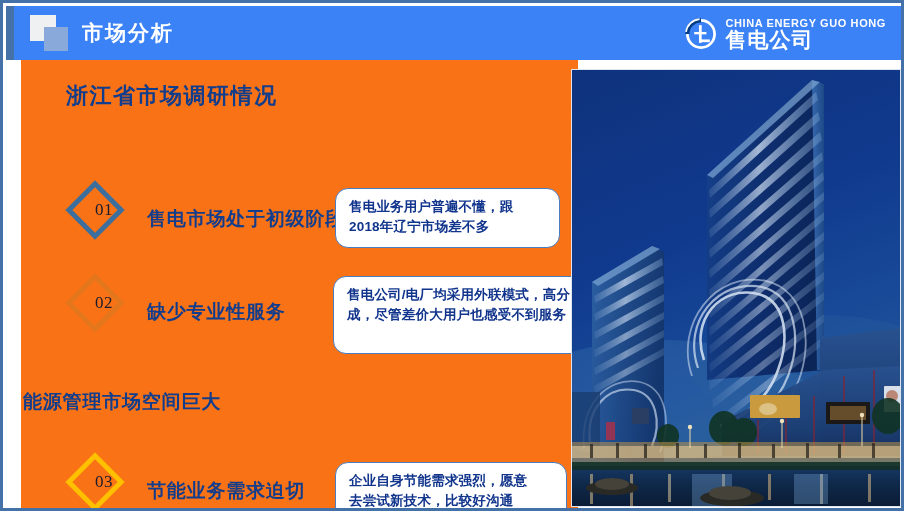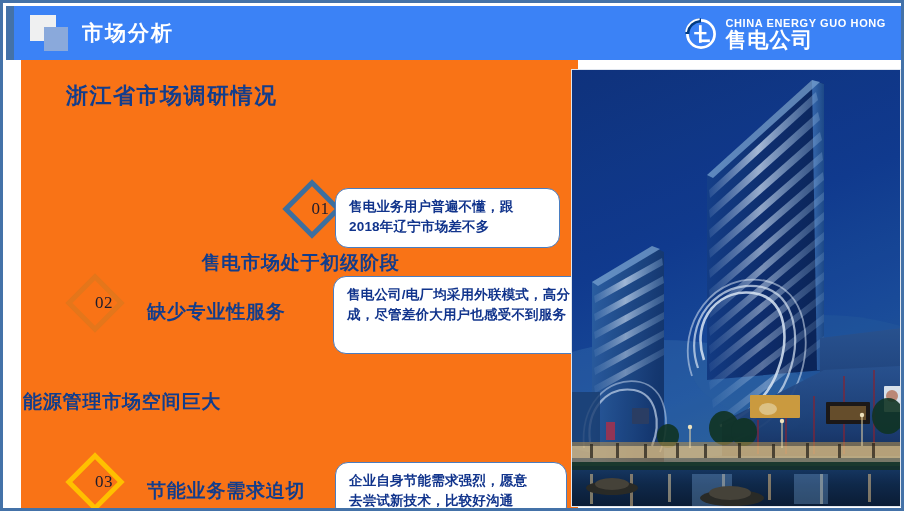--- a/index.html
+++ b/index.html
@@ -135,21 +135,21 @@
   }
 
   
   .row {
     position: absolute;
     left: 0;
     width: 557px;
     display: flex;
     align-items: center;
   }
-  #row-0 { top: 126px; height: 66px; flex-direction: column; }
+  #row-0 { top: 126px; height: 66px; }
   #row-1 { top: 210px; height: 84px; }
   #row-2 { top: 300px; height: 84px; }
   #row-3 { top: 396px; height: 70px; }
 
   .diamond-wrap {
     position: relative;
     width: 82px;
     height: 64px;
     flex: none;
     margin-left: 42px;

